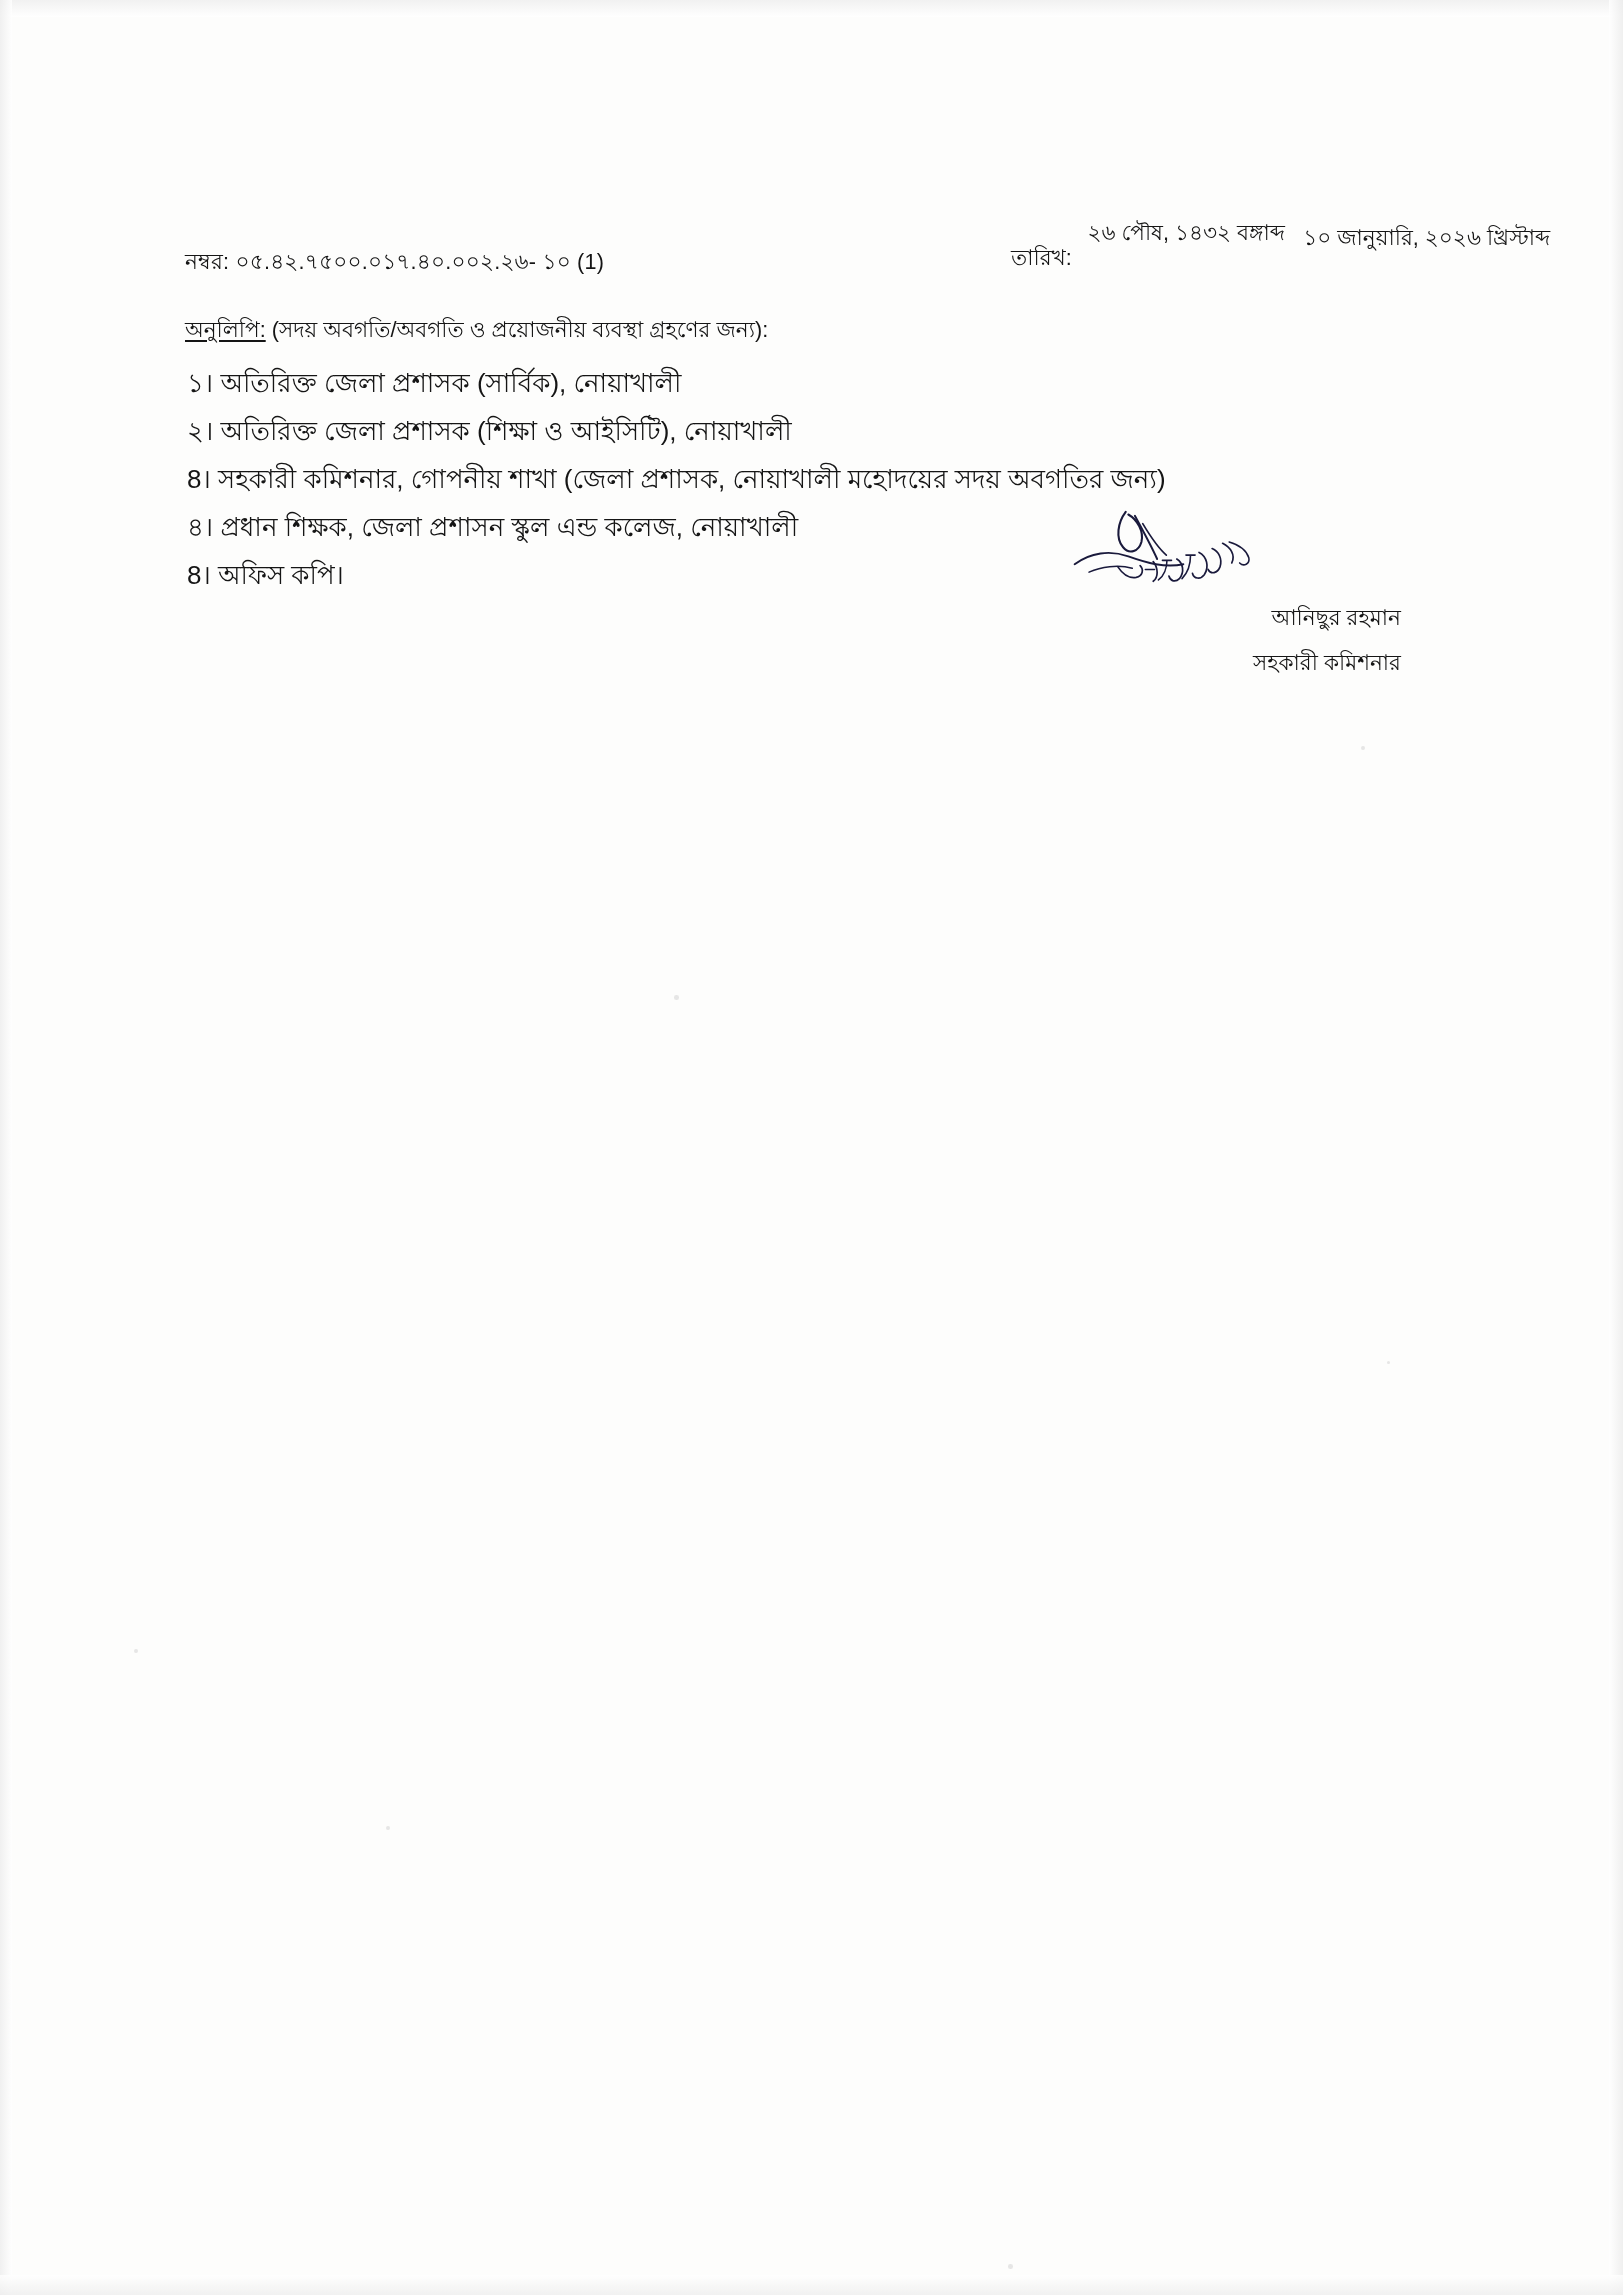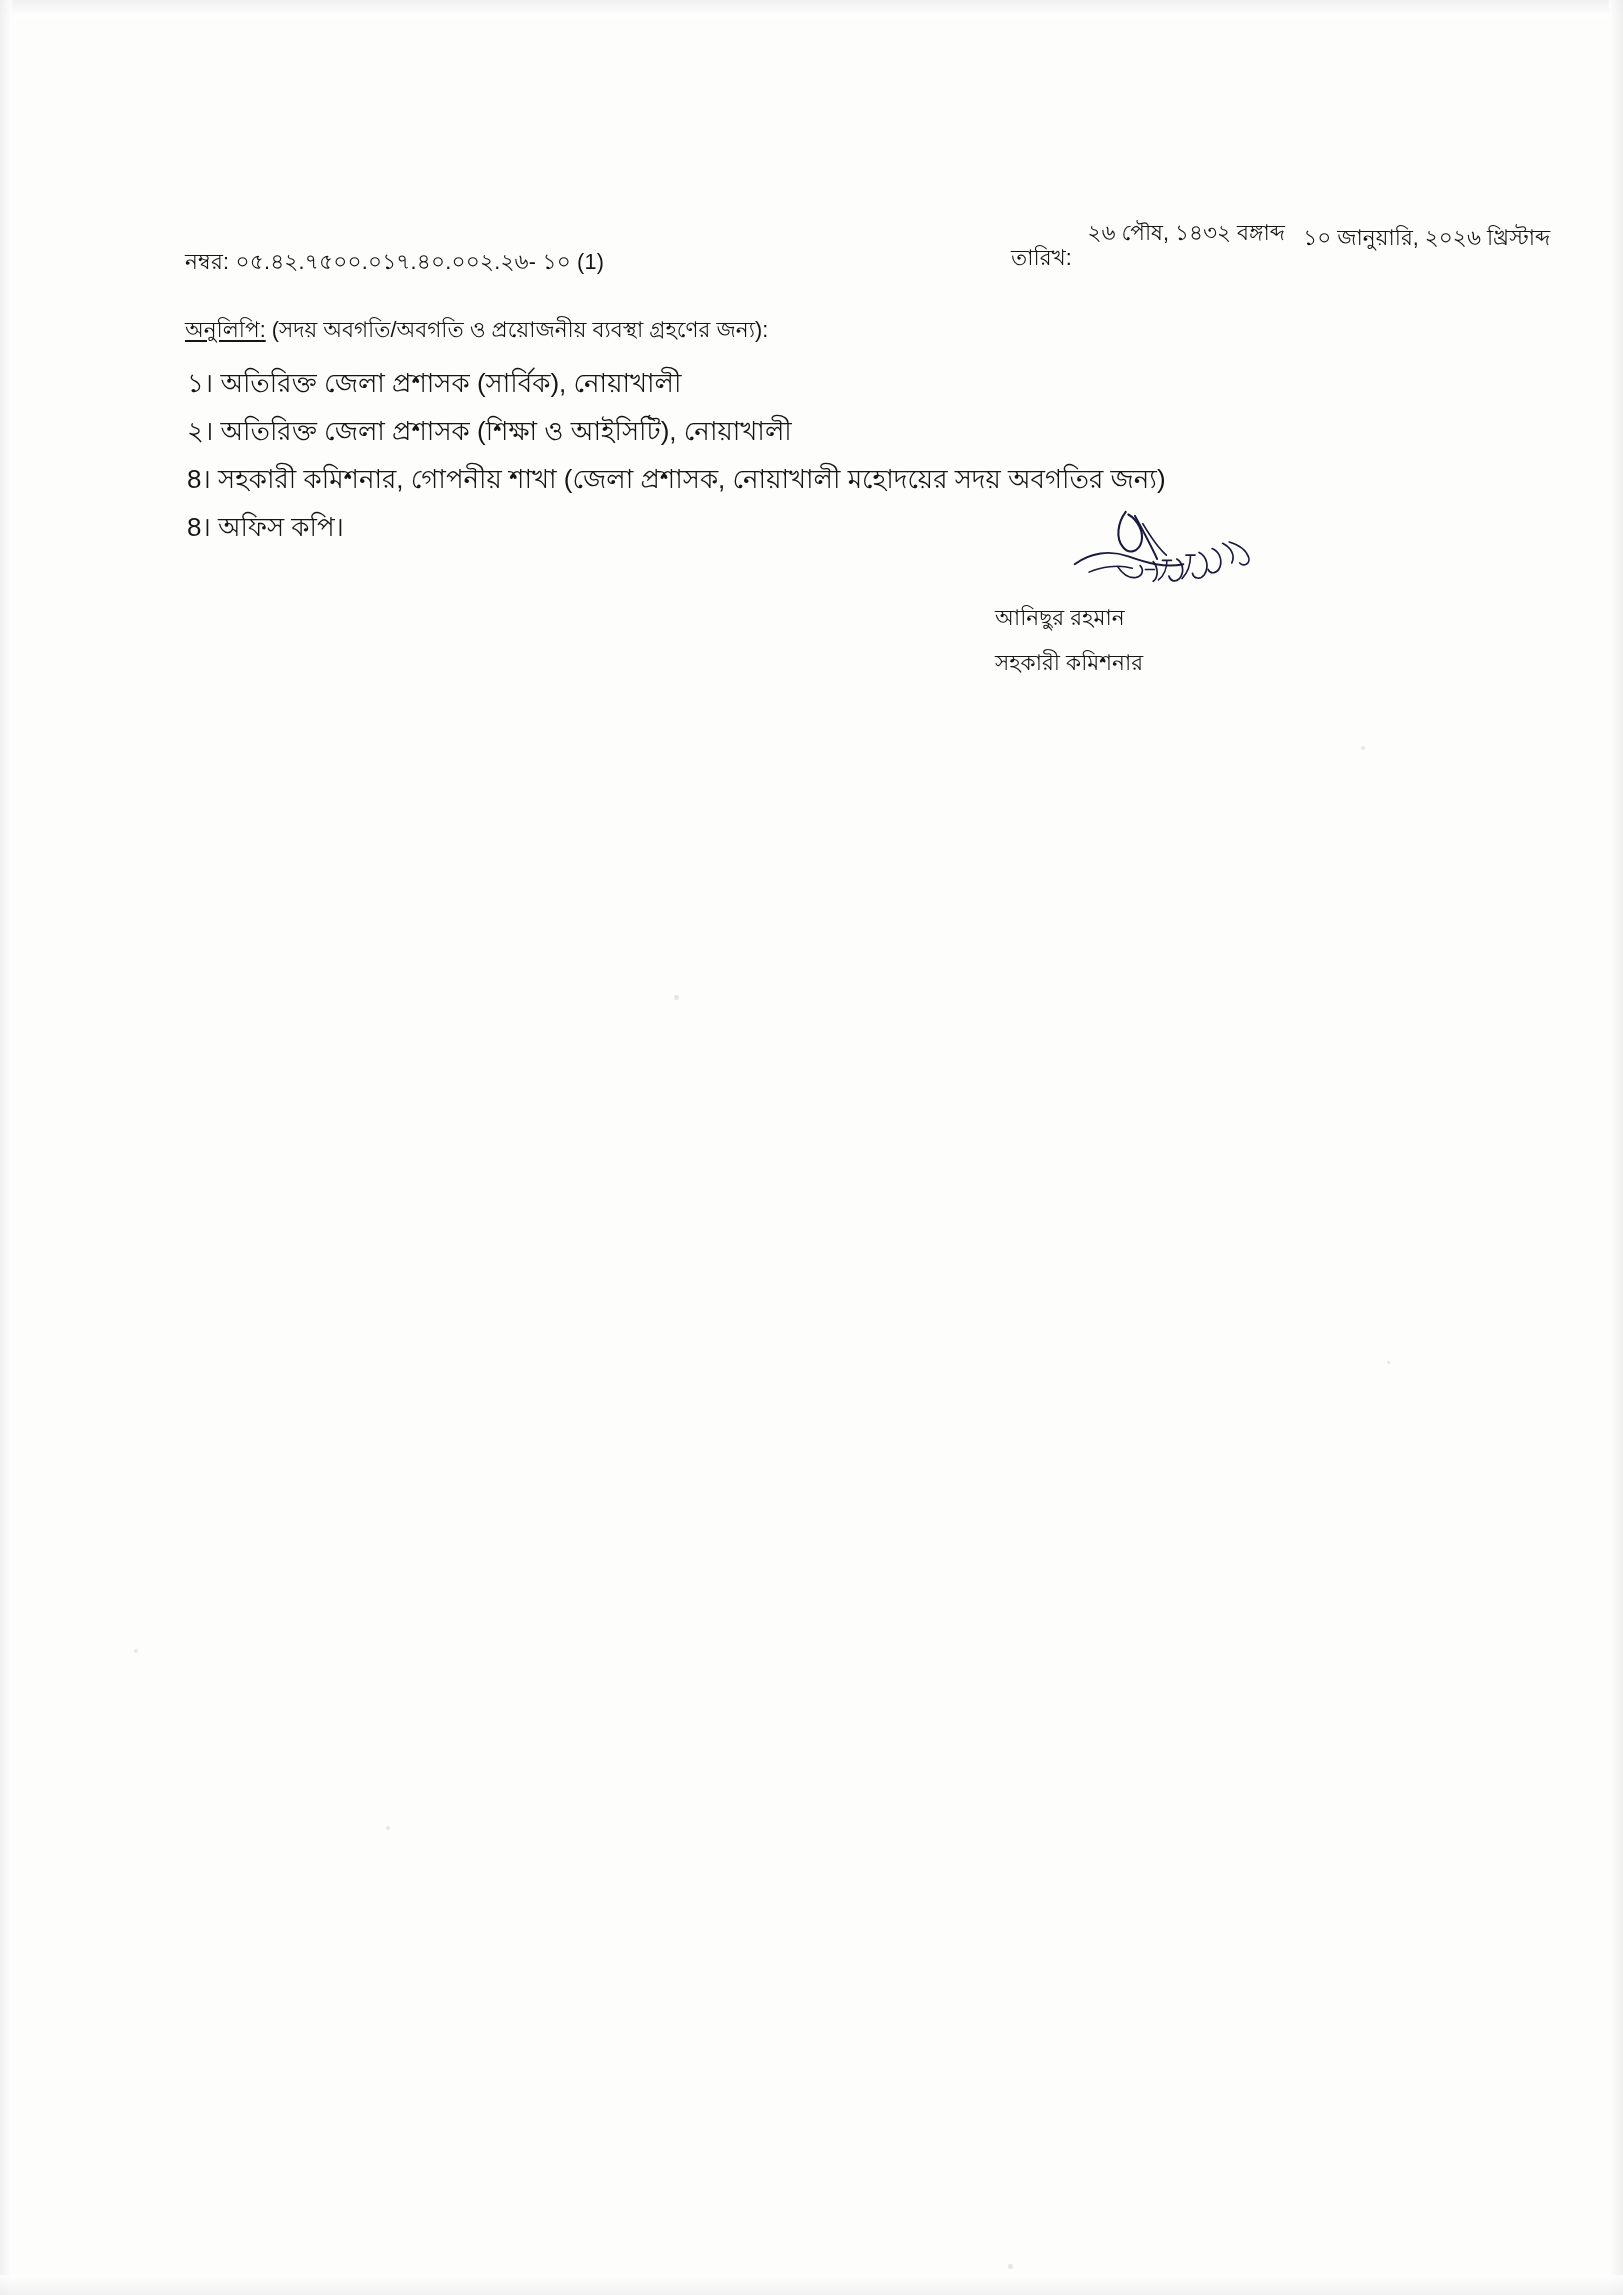--- a/index.html
+++ b/index.html
@@ -135,21 +135,21 @@
     margin-bottom: 22px;
     white-space: nowrap;
   }
 
   
   .signature-area {
     position: absolute;
     left: 995px;
     top: 504px;
     width: 406px;
-    text-align: left;
+    text-align: right;
   }
   .signature-mark {
     position: relative;
     height: 92px;
     width: 100%;
   }
   .signature-mark svg {
     position: absolute;
     left: 50%;
     top: 0;
@@ -197,20 +197,21 @@
     </div>
 
     <div class="copy-heading">
       <span class="underlined">অনুলিপি:</span><span> (সদয় অবগতি/অবগতি ও প্রয়োজনীয় ব্যবস্থা গ্রহণের জন্য):</span>
     </div>
 
     <div class="recipients">
       <div class="recipient-item">১। অতিরিক্ত জেলা প্রশাসক (সার্বিক), নোয়াখালী</div>
       <div class="recipient-item">২। অতিরিক্ত জেলা প্রশাসক (শিক্ষা ও আইসিটি), নোয়াখালী</div>
       <div class="recipient-item">8। সহকারী কমিশনার, গোপনীয় শাখা (জেলা প্রশাসক, নোয়াখালী মহোদয়ের সদয় অবগতির জন্য)</div>
+      <div class="recipient-item">৪। প্রধান শিক্ষক, জেলা প্রশাসন স্কুল এন্ড কলেজ, নোয়াখালী</div>
       <div class="recipient-item">8। অফিস কপি।</div>
     </div>
 
     <div class="signature-area">
       <div class="signature-mark">
         <svg width="275" height="95" viewBox="0 0 420 145" fill="none" xmlns="http://www.w3.org/2000/svg">
           <path d="M108 12 C 96 28, 92 52, 104 66 C 114 78, 128 72, 132 58 C 136 42, 126 24, 112 16" stroke="#1a1a3c" stroke-width="3.2" fill="none" stroke-linecap="round"></path>
           <path d="M122 18 C 134 40, 146 62, 156 84" stroke="#1a1a3c" stroke-width="3" fill="none" stroke-linecap="round"></path>
           <path d="M134 30 C 146 50, 156 66, 170 78" stroke="#1a1a3c" stroke-width="2.6" fill="none" stroke-linecap="round"></path>
           <path d="M30 92 C 54 74, 84 70, 112 80 C 140 90, 168 98, 196 92" stroke="#1a1a3c" stroke-width="3" fill="none" stroke-linecap="round"></path>

